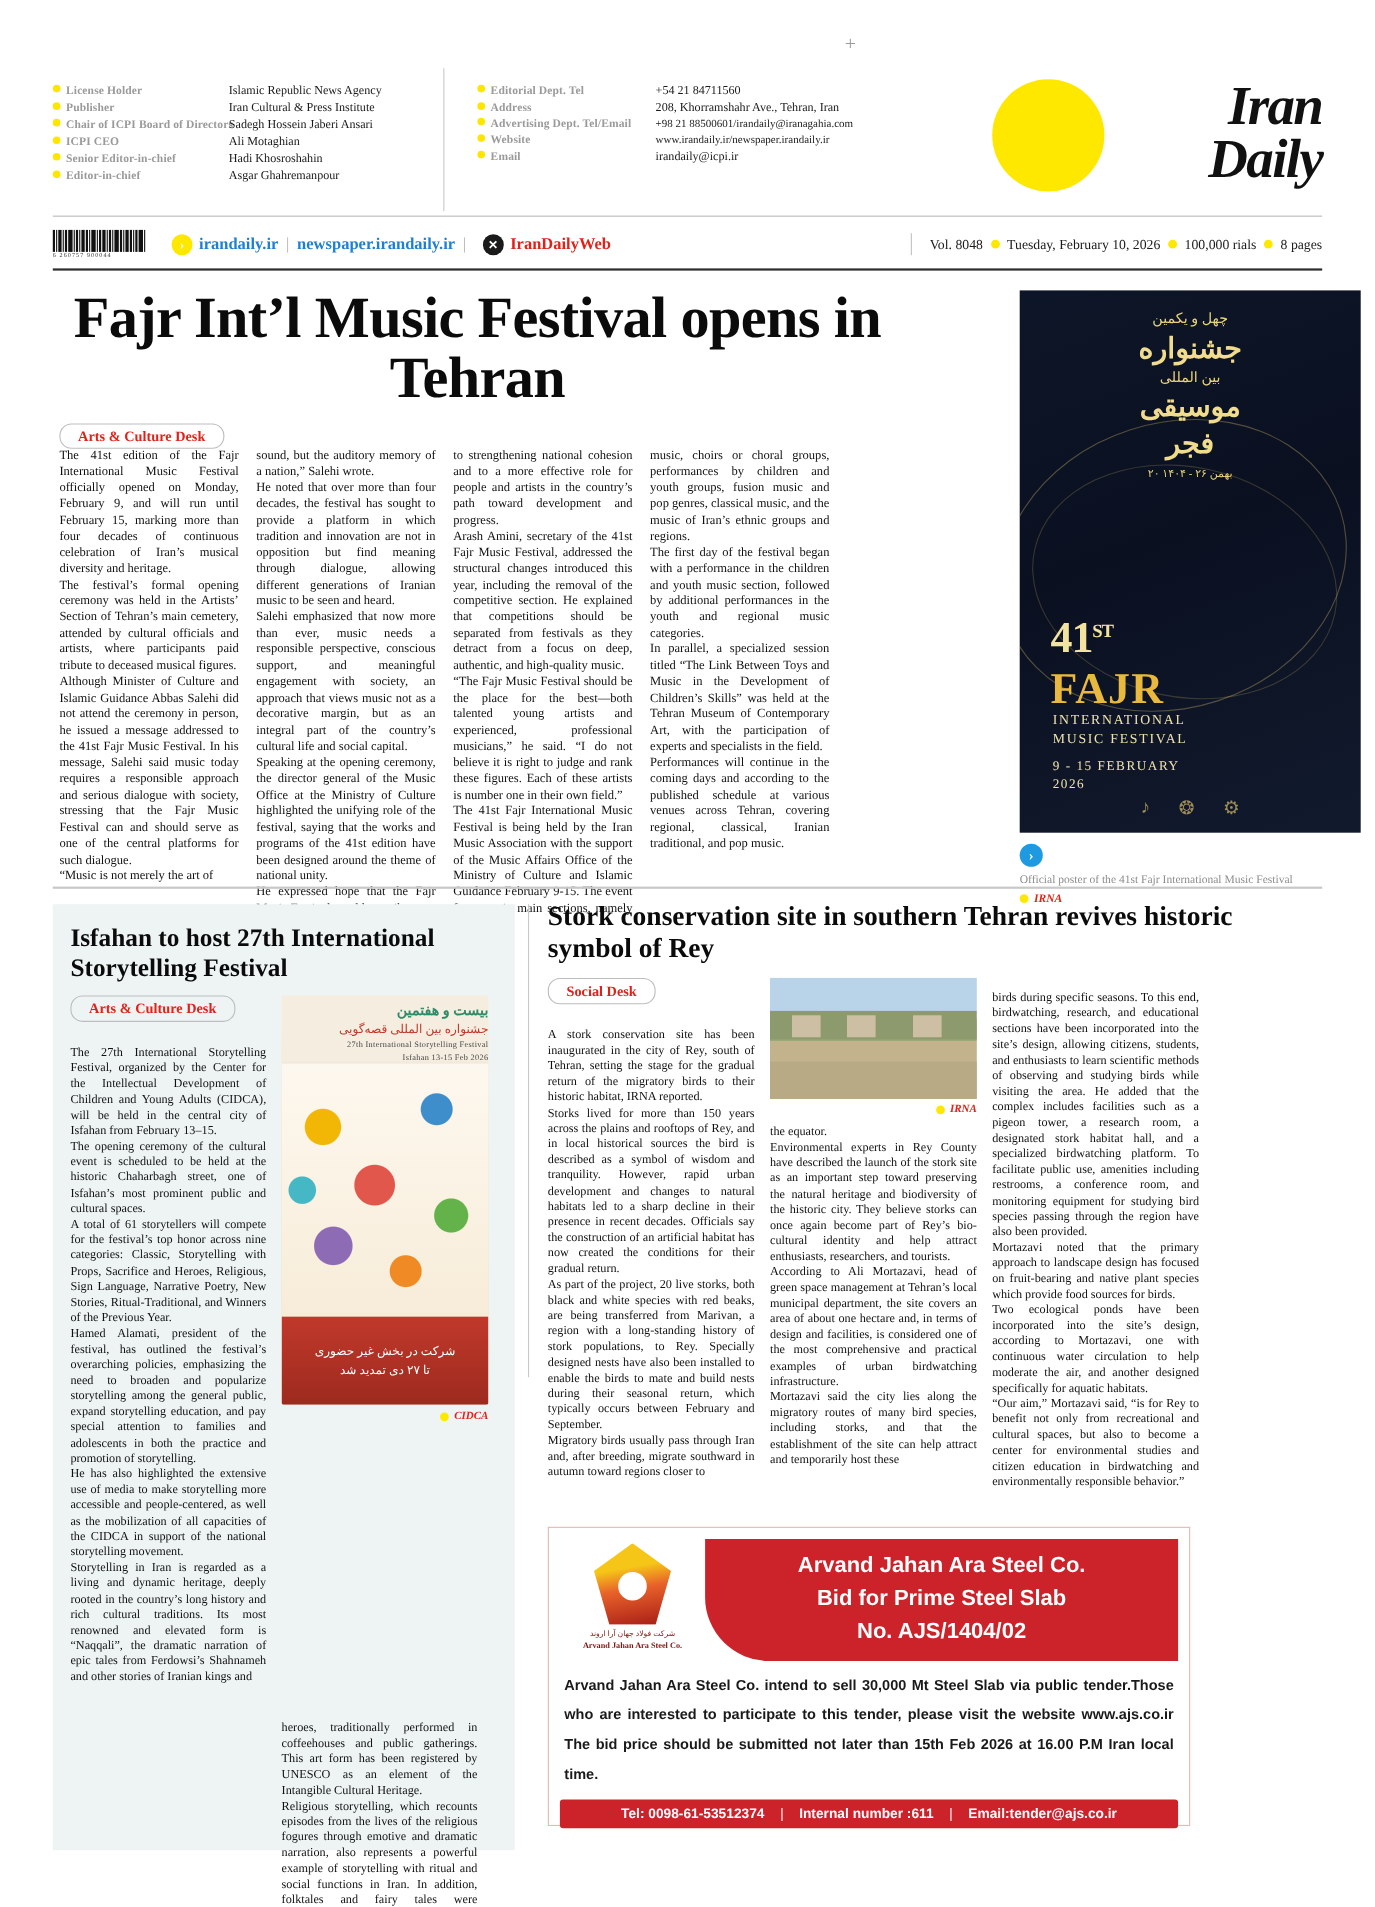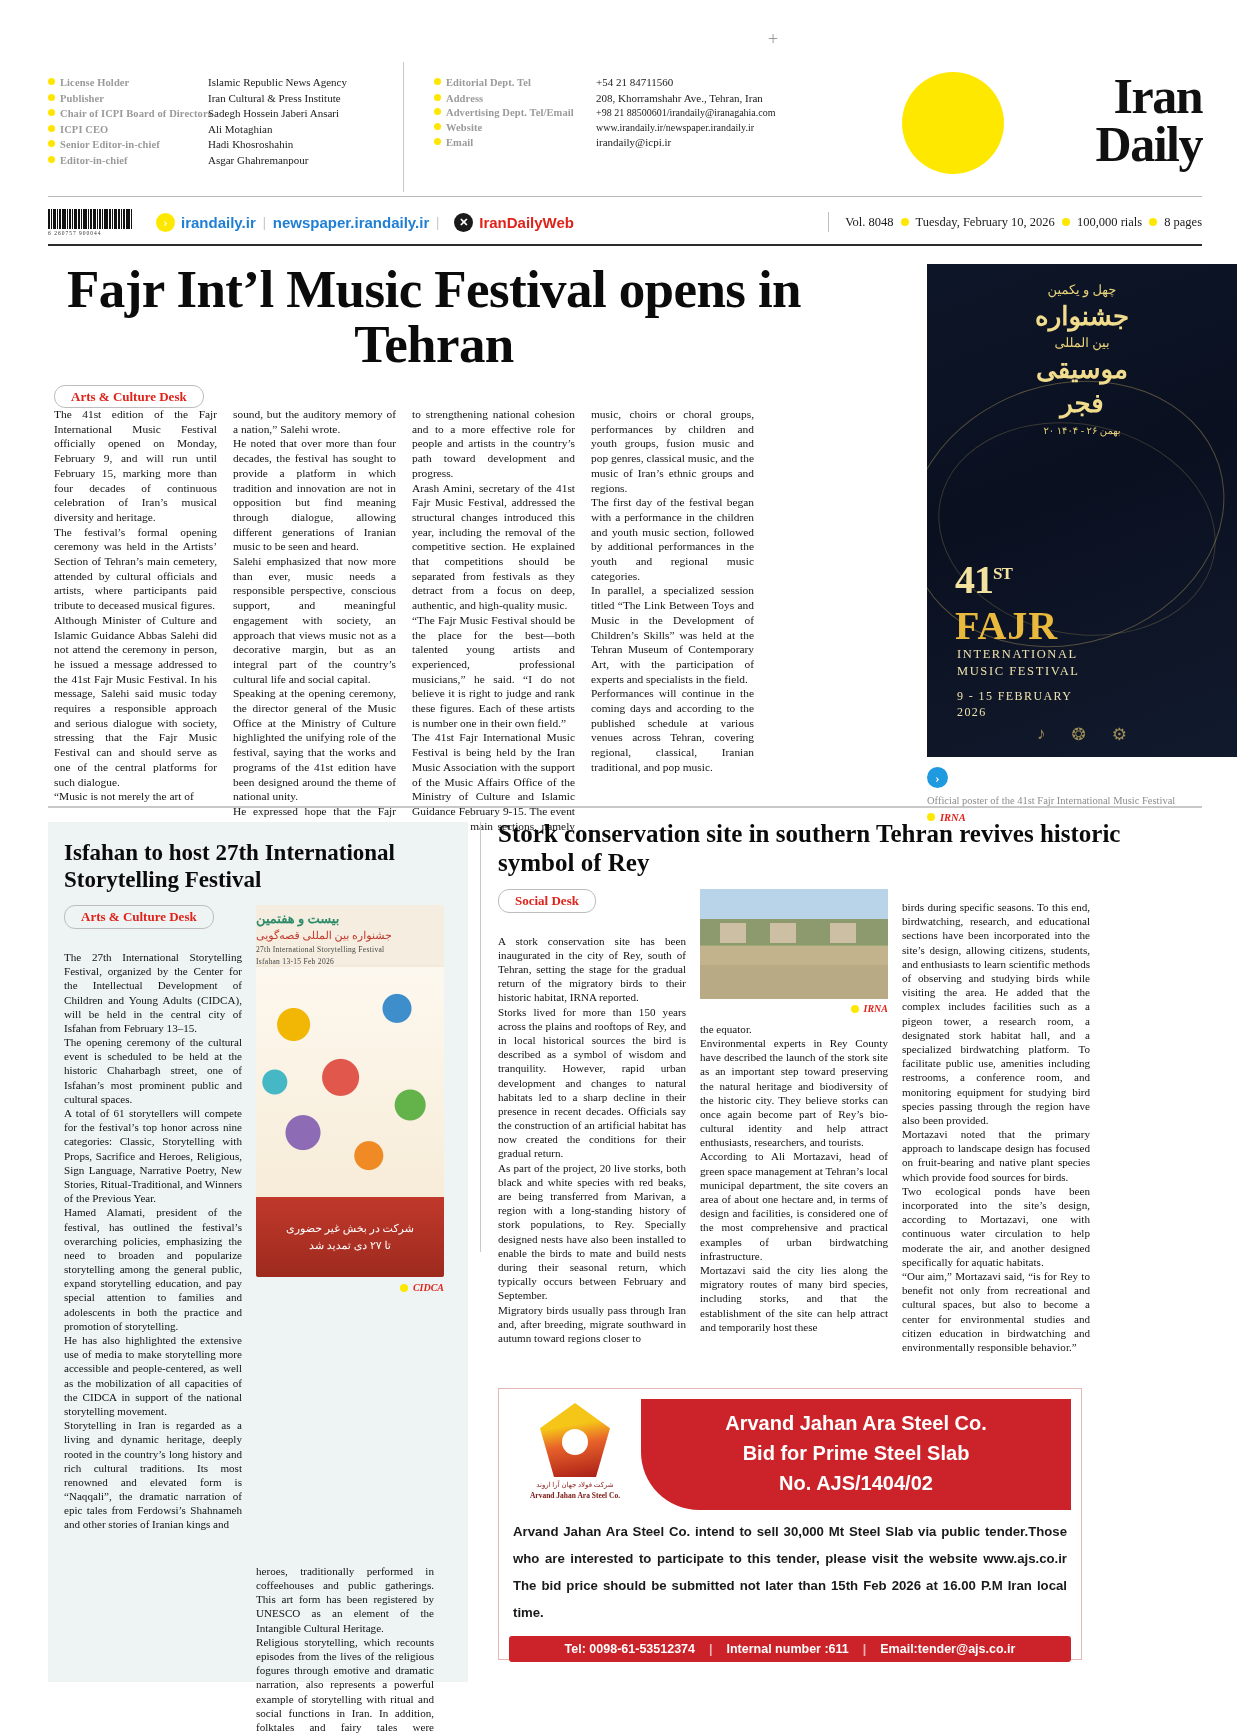--- a/index.html
+++ b/index.html
@@ -34,36 +34,36 @@
   .imp-value.small { font-size:10px; }
 
   .logo-block { position:absolute; right:0; top:4px; width:300px; height:122px; }
   .logo-dot {
     position:absolute; left:0; top:6px; width:102px; height:102px;
     border-radius:50%; background:#ffe800;
   }
   .logo-text {
     position:absolute; right:0; top:6px; text-align:right;
     font-family:"Liberation Serif", serif; font-weight:700;
-    font-size:50px; line-height:.96; letter-spacing:-1.5px; color:#111;
+    font-size:50px; line-height:.96; letter-spacing:-1.5px; color:#111;font-style:italic;
   }
 
   
   .rule-top { position:absolute; left:48px; top:196px; width:1154px; height:1px; background:#b8b8b8; }
   .navstrip { position:absolute; left:48px; top:206px; width:1154px; height:32px; display:flex; align-items:center; }
   .barcode { width:98px; height:26px; position:relative; margin-right:10px; }
   .barcode .bars { display:flex; height:20px; align-items:flex-end; }
   .barcode .bars i { display:block; background:#111; height:20px; margin-right:1px; }
   .barcode .num { font-size:5.5px; color:#333; letter-spacing:1px; margin-top:1px; }
   .chev-icon {
     width:19px; height:19px; border-radius:50%; background:#ffe800;
     display:flex; align-items:center; justify-content:center;
     color:#fff; font-size:12px; font-weight:700; margin-right:6px; flex:0 0 auto;
   }
-  .navlink { color:#1f7fd4; font-weight:700; font-size:15px; font-family:Liberation Sans, sans-serif; }
+  .navlink { color:#1f7fd4; font-weight:700; font-size:15px; font-family:Liberation Serif, serif; }
   .navsep { color:#b0b0b0; margin:0 7px; font-size:15px; }
   .x-icon {
     width:19px; height:19px; border-radius:50%; background:#1a1a1a; color:#fff;
     display:flex; align-items:center; justify-content:center; font-size:11px; font-weight:700;
     margin:0 6px 0 8px; flex:0 0 auto; font-family:"Liberation Sans",sans-serif;
   }
   .navlink.red { color:#e0231a; }
   .navmeta {
     margin-left:auto; display:flex; align-items:center; gap:7px;
     font-size:12.5px; color:#1a1a1a; padding-left:16px; border-left:1px solid #c0c0c0; height:20px;
@@ -141,21 +141,21 @@
     position:absolute; left:48px; top:822px; width:420px; height:860px;
     background:#eef4f4; padding:18px 16px 10px 16px;
   }
   .feature-head { font-size:23px; font-weight:700; line-height:1.16; margin:0 0 12px 0; color:#0b0b0b; }
   .feature-top { display:flex; gap:14px; }
   .feature-col { width:178px; font-size:11.1px; line-height:1.28; text-align:justify; }
   .story-poster {
     width:188px; height:372px; position:relative; overflow:hidden; border-radius:2px;
     background:linear-gradient(180deg,#f6eee2 0%,#efe3cf 40%,#e8d9bf 100%);
   }
-  .sp-band { position:absolute; left:0; right:0; top:0; height:60px; background:#f4ede0; text-align:left; }
+  .sp-band { position:absolute; left:0; right:0; top:0; height:60px; background:#f4ede0; text-align:right; }
   .sp-fa { color:#2e8c6a; font-size:13px; font-weight:700; margin-top:6px; }
   .sp-fa2 { color:#c0392b; font-size:11px; margin-top:2px; }
   .sp-en { color:#444; font-size:7.5px; margin-top:3px; letter-spacing:.3px; }
   .sp-art {
     position:absolute; left:0; right:0; top:62px; height:230px;
     background:
       radial-gradient(circle at 20% 25%, #f2b705 0 16px, transparent 17px),
       radial-gradient(circle at 75% 18%, #3f8ecc 0 14px, transparent 15px),
       radial-gradient(circle at 45% 48%, #e2574c 0 18px, transparent 19px),
       radial-gradient(circle at 82% 60%, #64b34a 0 15px, transparent 16px),

